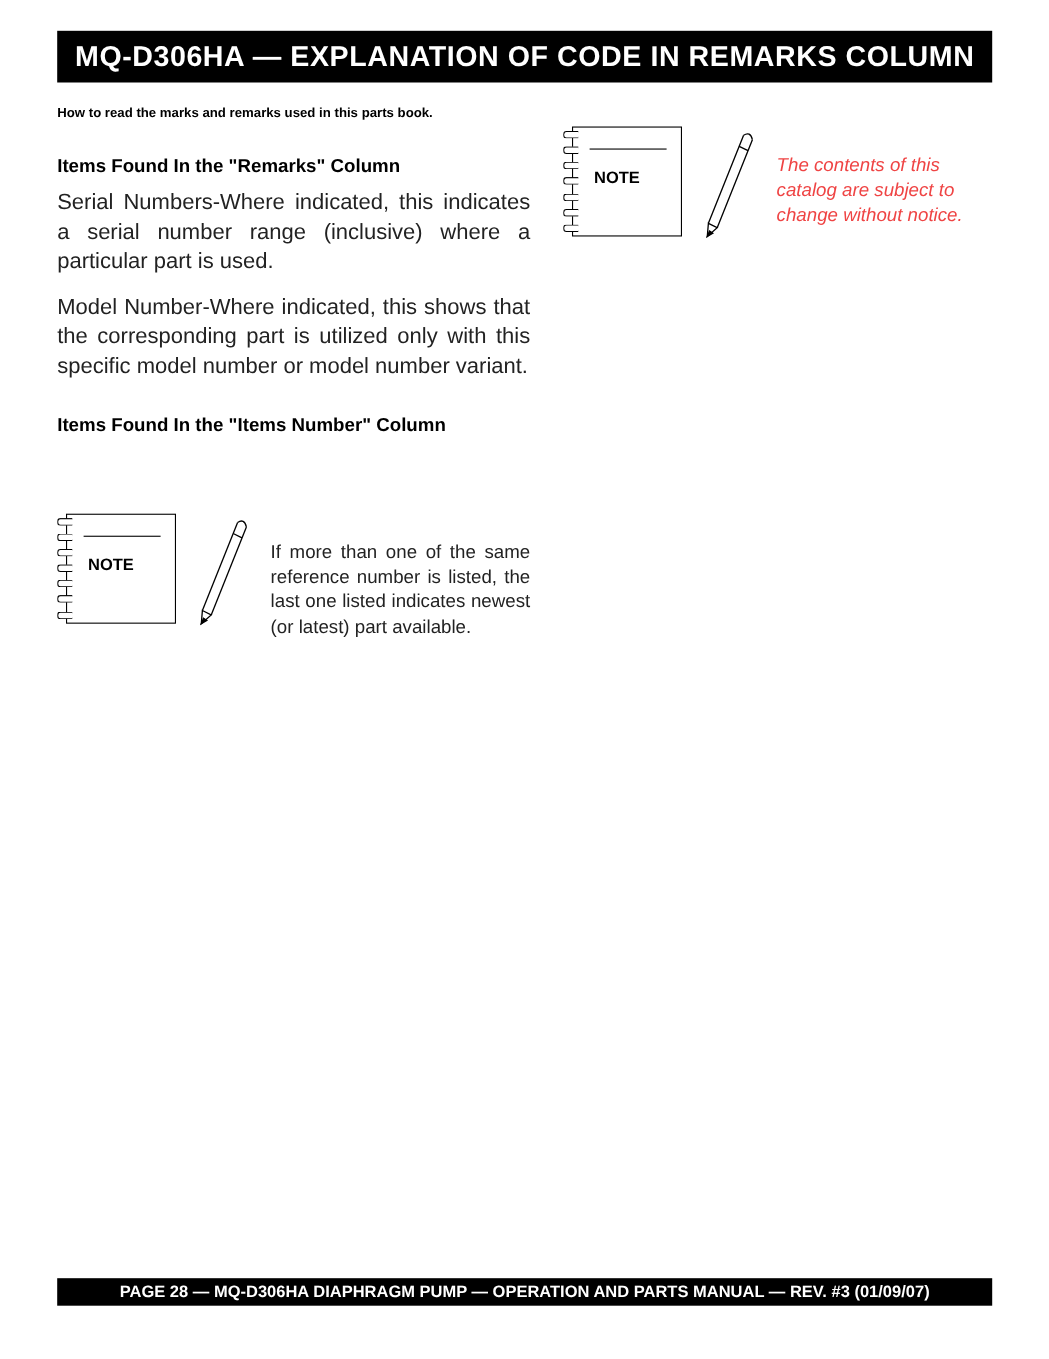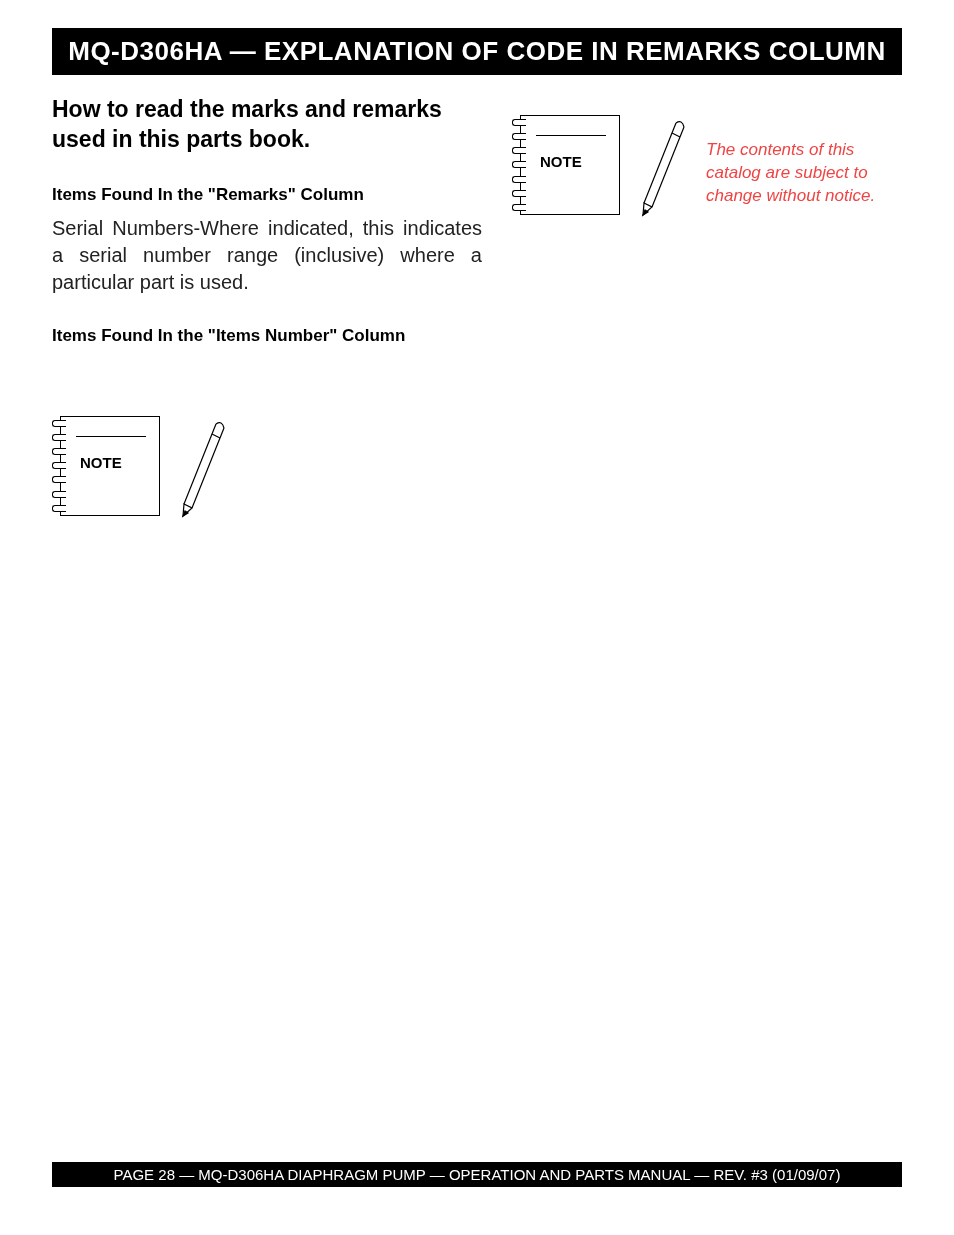--- a/index.html
+++ b/index.html
@@ -34,21 +34,21 @@
     }
     .left-col {
       flex: 0 0 430px;
     }
     .right-col {
       flex: 1;
       padding-left: 10px;
     }
     .intro {
       font-weight: bold;
-      font-size: 23px;
+      font-size: 12px;
       line-height: 1.3;
       margin-bottom: 30px;
     }
     .section-heading {
       font-weight: bold;
       font-size: 17px;
       margin-bottom: 10px;
     }
     .body-text {
       font-size: 20px;
@@ -143,38 +143,39 @@
       padding-top: 24px;
     }
     .footer-bar {
       position: absolute;
       left: 52px;
       right: 52px;
       bottom: 48px;
       background: #000;
       color: #fff;
       text-align: center;
-      font-weight: normal;
+      font-weight: bold;
       font-size: 15px;
       padding: 4px 6px;
     }
   </style>
 </head>
 <body>
 
 <div class="page-container">
   <div class="title-bar">MQ-D306HA —  EXPLANATION OF CODE IN REMARKS COLUMN</div>
 
   <div class="content-wrapper">
 
     <div class="left-col">
       <p class="intro">How to read the marks and remarks used in this parts book.</p>
 
       <p class="section-heading">Items Found In the "Remarks" Column</p>
       <p class="body-text">Serial Numbers-Where indicated, this indicates a serial number range (inclusive) where a particular part is used.</p>
+      <p class="body-text">Model Number-Where indicated, this shows that the corresponding part is utilized only with this specific model number or model number variant.</p>
 
       <p class="section-heading" style="margin-top:30px;">Items Found In the "Items Number" Column</p>
 
       <div class="note-block">
         <div class="notepad-icon">
           <div class="notepad-box"></div>
           <div class="notepad-rings">
             <div class="ring"></div>
             <div class="ring"></div>
             <div class="ring"></div>
@@ -191,20 +192,21 @@
             <g stroke="#000" stroke-width="1.2" fill="none">
               <line x1="42" y1="8" x2="10" y2="88"></line>
               <line x1="50" y1="12" x2="18" y2="92"></line>
               <path d="M 42 8 Q 48 4 50 12"></path>
               <path d="M 10 88 L 18 92 L 9 100 Z" fill="#fff"></path>
               <path d="M 11 95 L 9 100 L 14 97 Z" fill="#000"></path>
               <line x1="38" y1="18" x2="46" y2="22"></line>
             </g>
           </svg>
         </div>
+        <div class="note-text">If more than one of the same reference number is listed, the last one listed indicates newest (or latest) part available.</div>
       </div>
     </div>
 
     <div class="right-col">
       <div class="note-block-right">
         <div class="notepad-icon">
           <div class="notepad-box"></div>
           <div class="notepad-rings">
             <div class="ring"></div>
             <div class="ring"></div>

